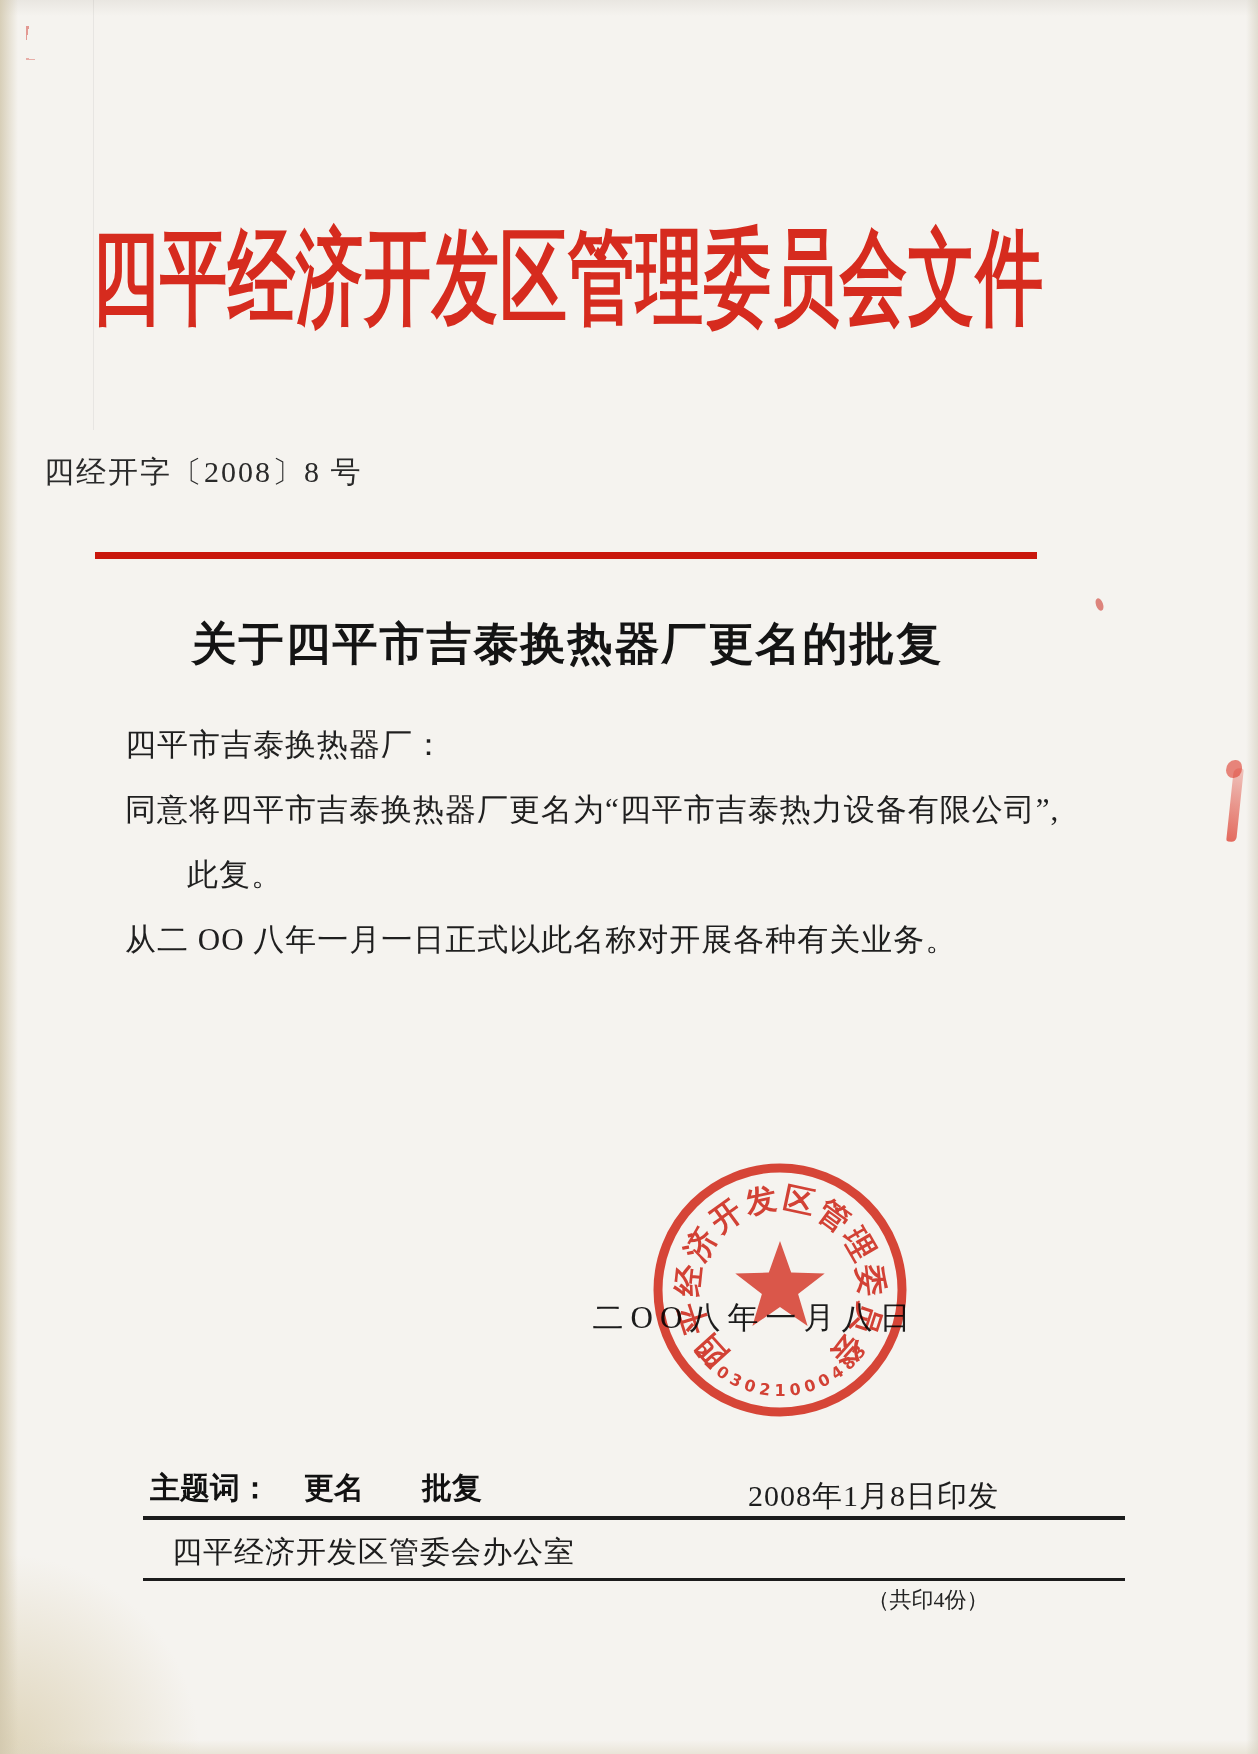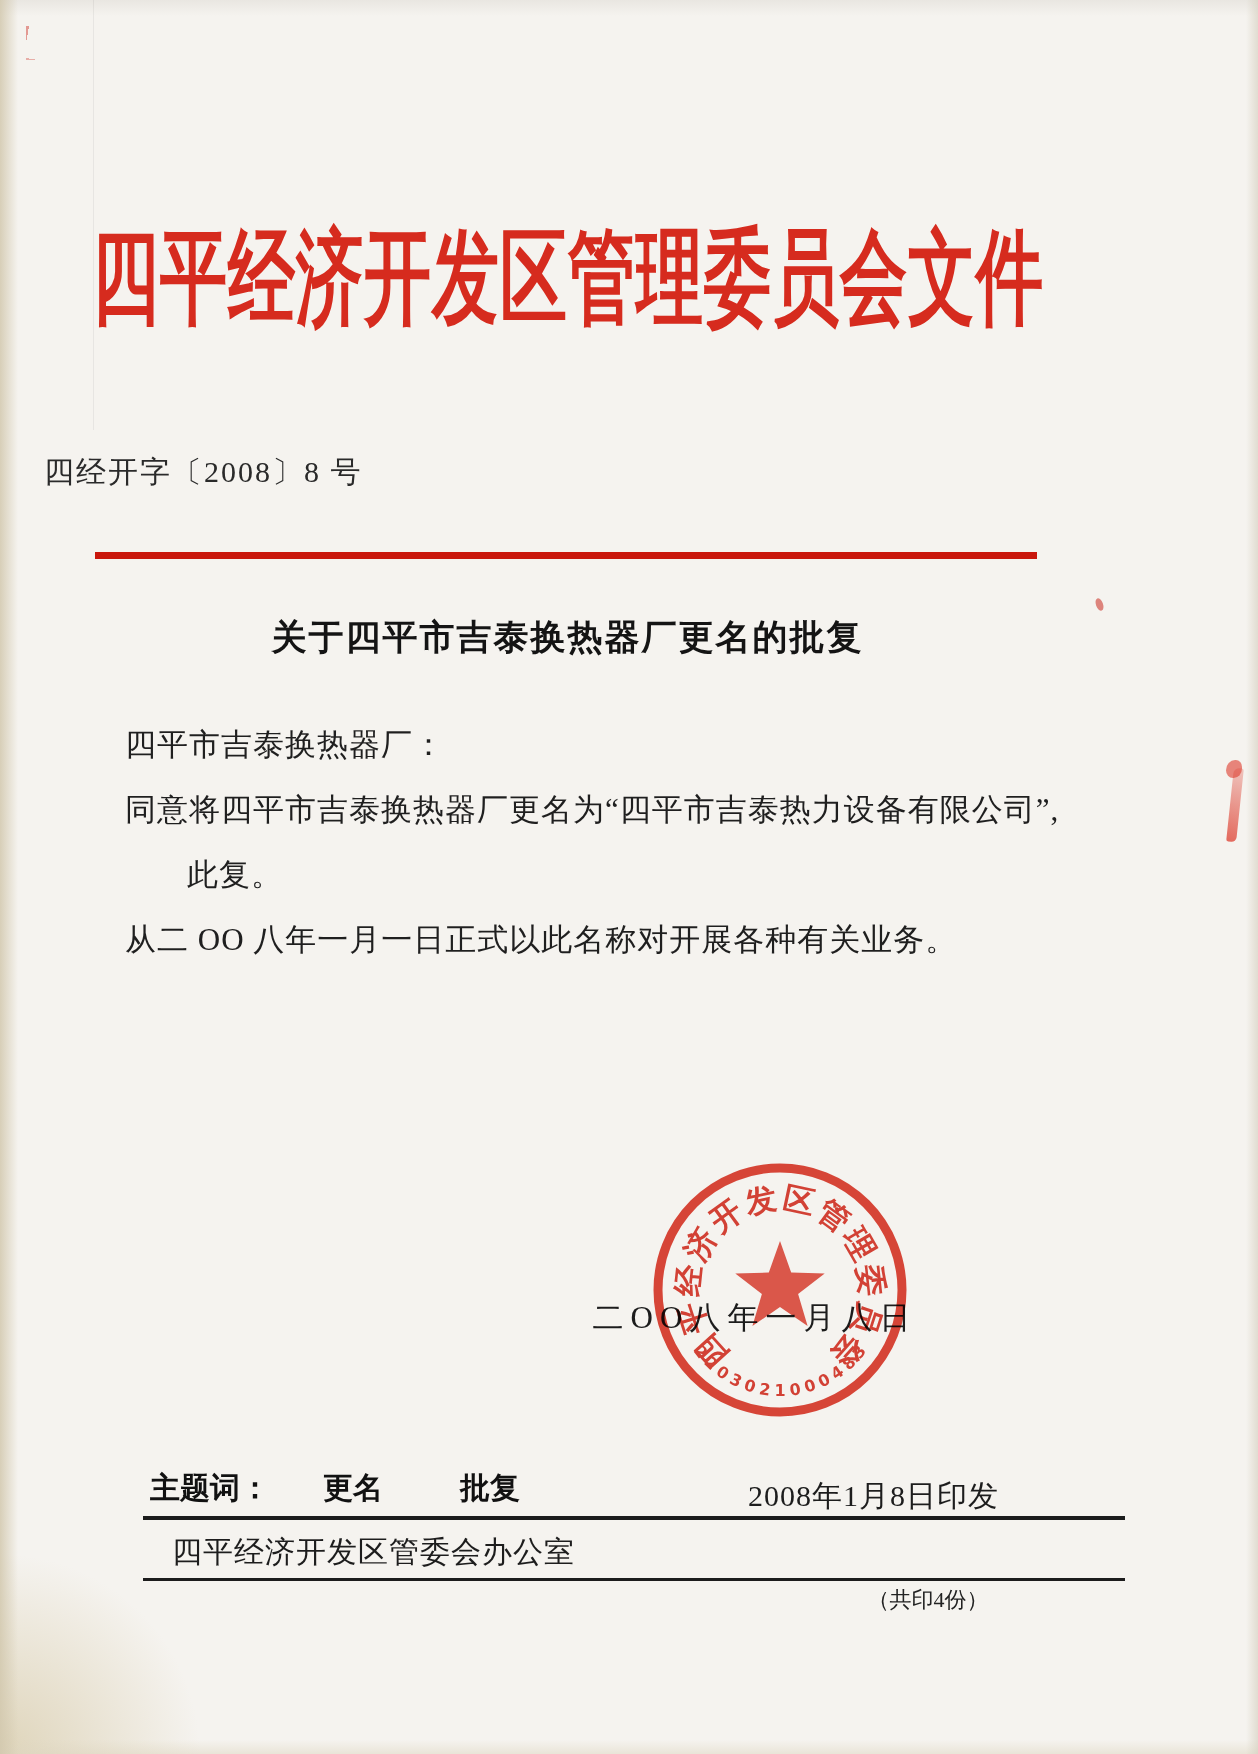--- a/index.html
+++ b/index.html
@@ -37,21 +37,21 @@
     text-align:left;
     font-size:30px;letter-spacing:2px;color:#2a2a2a;margin-left:44px;
   }
   .red-rule{
     position:absolute;left:95px;top:552px;width:942px;height:7px;
     background:#c9170c;
   }
   .doc-title{
     position:absolute;left:95px;top:614px;width:945px;
     text-align:center;
-    font-size:35px;font-weight:bold;color:#141414;
+    font-size:45px;font-weight:bold;color:#141414;
     letter-spacing:2px;
   }
   .body-text{
     position:absolute;left:125px;top:712px;width:1030px;
     font-size:31px;line-height:65px;color:#1f1f1f;
     letter-spacing:1px;
   }
   .body-line{white-space:nowrap;}
   .indent{text-indent:62px;}
   .seal-wrap{
@@ -71,21 +71,21 @@
     text-anchor:middle;font-family:"DejaVu Sans", sans-serif;
   }
   .sign-date{
     position:absolute;left:500px;top:1297px;width:510px;
     text-align:center;
     font-size:31px;letter-spacing:7px;color:#1c1c1c;
   }
   .subject-row{
     position:absolute;left:150px;top:1468px;
     display:flex;align-items:baseline;
-    font-size:30px;font-weight:bold;color:#111;gap:19px;
+    font-size:30px;font-weight:bold;color:#111;
   }
   .subject-row .kw1{margin-left:34px;}
   .subject-row .kw2{margin-left:58px;}
   .footer-rule-1{
     position:absolute;left:143px;top:1516px;width:982px;height:4px;
     background:#1c1c1c;
   }
   .issuer{
     position:absolute;left:150px;top:1532px;
     font-size:30px;color:#1d1d1d;letter-spacing:1px;margin-left:22px;

